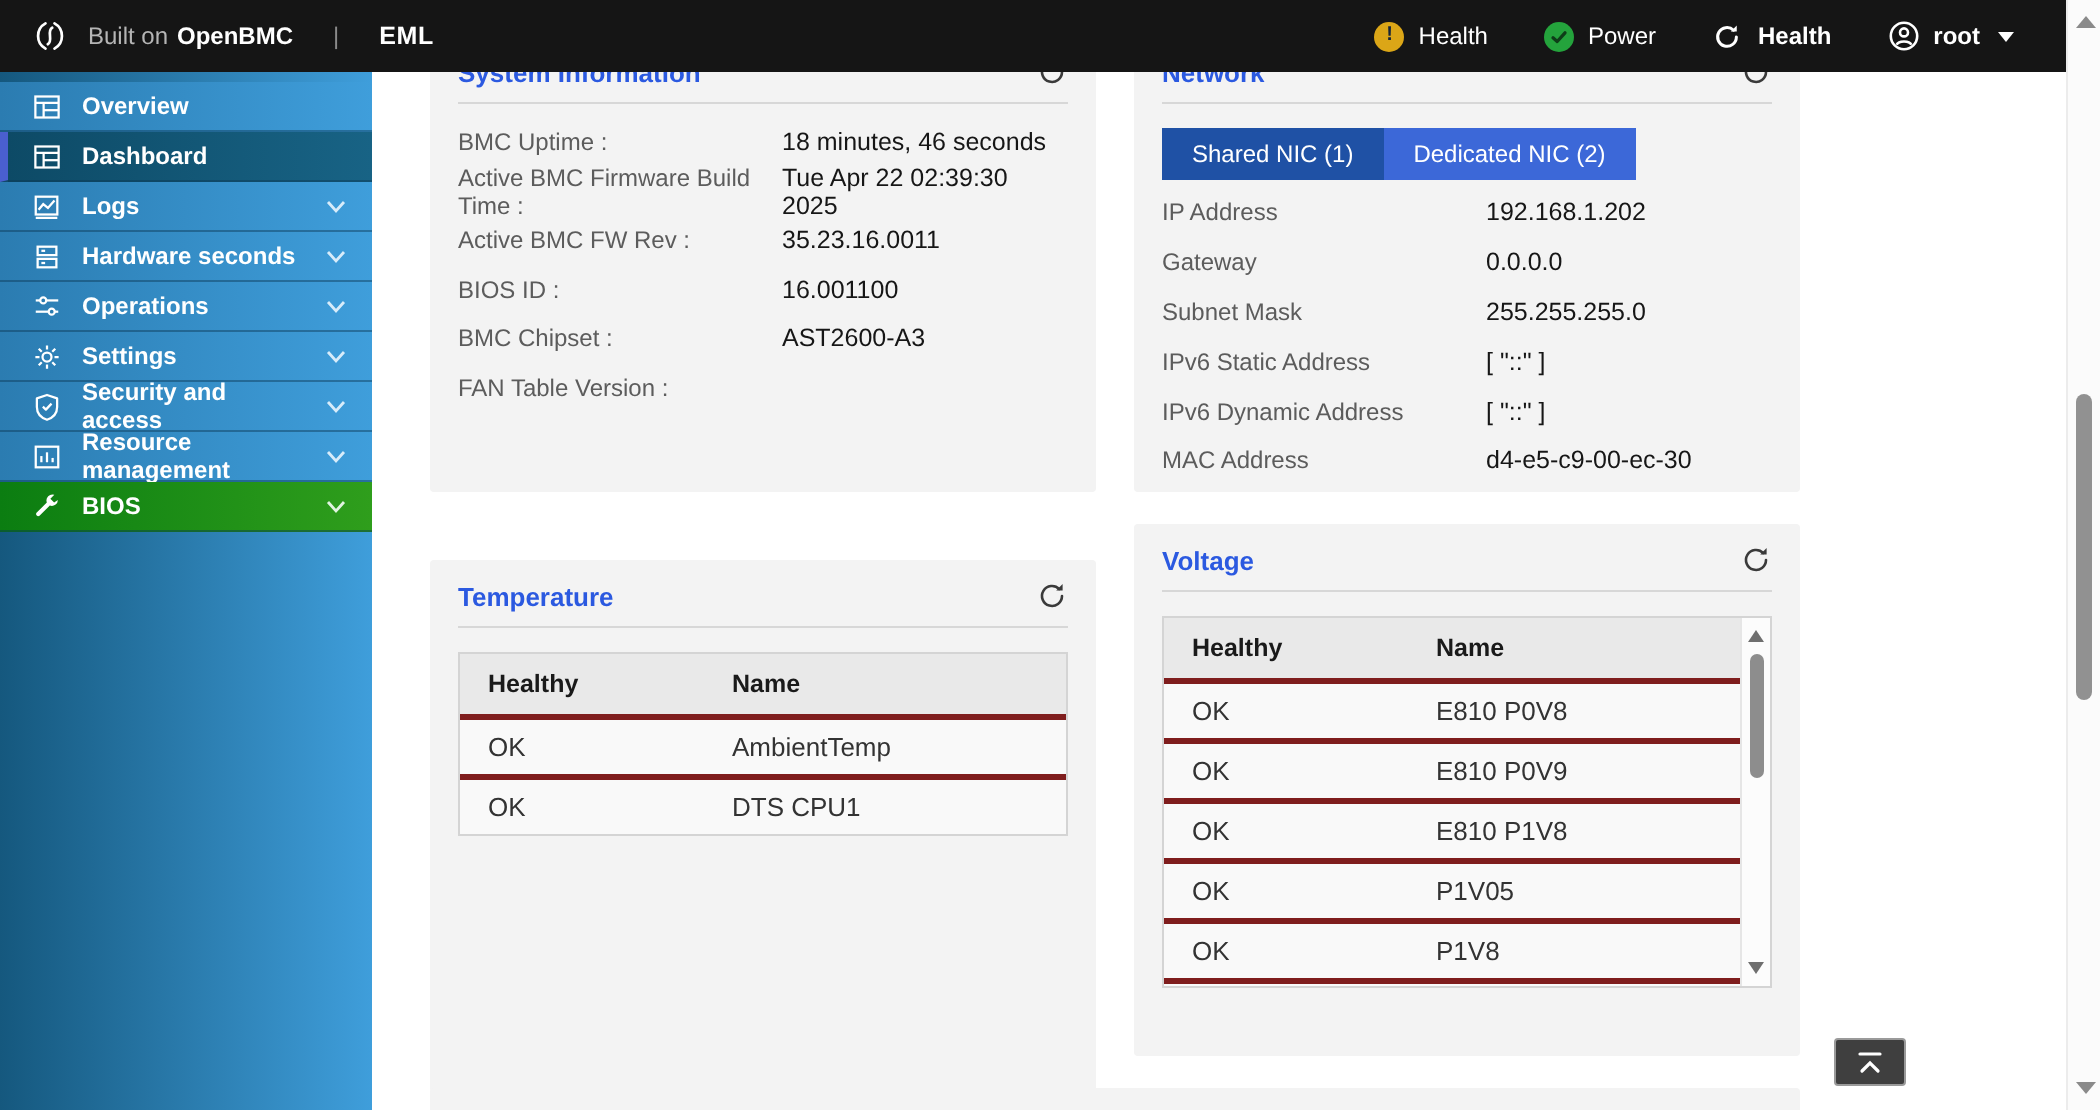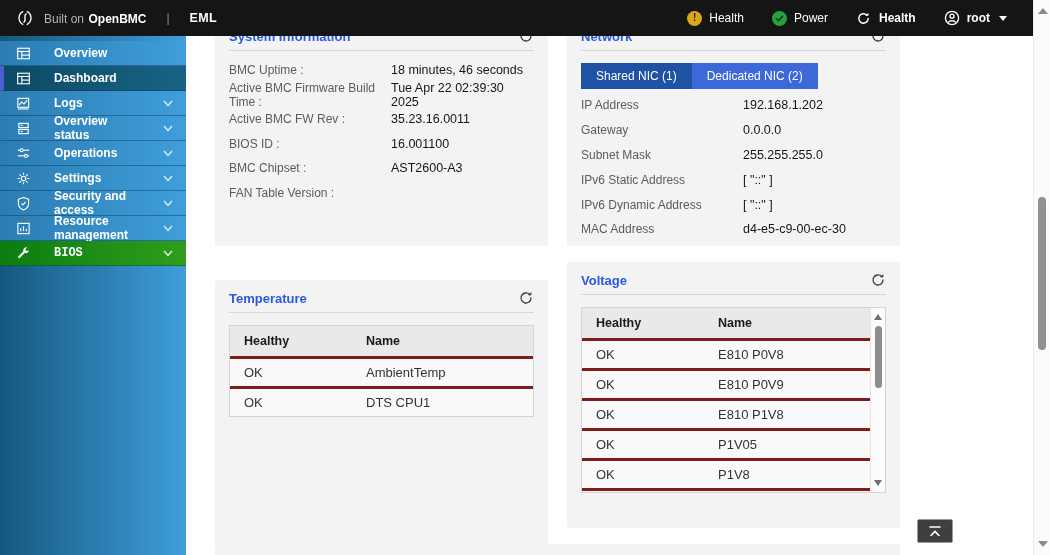--- a/index.html
+++ b/index.html
@@ -29,27 +29,27 @@
   .sb-arrow-up,.sb-arrow-dn{position:absolute;left:4px;width:0;height:0;
          border-left:5px solid transparent;border-right:5px solid transparent;}
   .sb-arrow-up{top:8px;border-bottom:6px solid #8a8a8a;}
   .sb-arrow-dn{bottom:8px;border-top:6px solid #8a8a8a;}
   .pg-thumb{position:absolute;left:4px;top:197px;width:8px;height:153px;background:#919191;border-radius:5px;}
 
   
   .sidebar{position:absolute;left:0;top:36px;width:186px;height:519px;
            background:linear-gradient(90deg,#15587e 0%,#3f9edb 100%);}
   .side-list{margin-top:5px;}
-  .side-item{position:relative;height:25px;display:flex;align-items:center;gap:23px;
+  .side-item{position:relative;height:25px;display:flex;align-items:center;gap:10px;
              padding-left:15px;border-bottom:1px solid rgba(10,56,84,.45);cursor:pointer;
              background:linear-gradient(90deg,#2b7cb1 0%,#3f9edb 100%);box-sizing:border-box;}
   .side-item .lbl{color:#fff;font-size:12px;font-weight:700;flex:1;}
   .side-item.active{background:linear-gradient(90deg,#0d4a66 0%,#186385 100%);
                     border-left:4px solid #4a5fd0;padding-left:11px;}
-  .side-item.bios{background:linear-gradient(90deg,#0b7d11 0%,#2f9e1c 100%);font-family:Liberation Mono, monospace;}
+  .side-item.bios{background:linear-gradient(90deg,#0b7d11 0%,#2f9e1c 100%);}
   .side-ic{width:16px;height:16px;display:flex;align-items:center;justify-content:center;flex:none;}
   .chev{margin-right:13px;flex:none;display:flex;}
 
   
   .main{position:absolute;left:186px;top:36px;width:847px;height:519px;background:#fff;overflow:hidden;}
   .card{position:absolute;background:#f3f3f3;border-radius:2px;box-sizing:border-box;padding:0 14px;}
   .card-title{padding-top:11px;font-size:13px;font-weight:600;color:#2b59e0;cursor:pointer;display:inline-block;}
   .card-refresh{position:absolute;top:10px;right:14px;cursor:pointer;}
   .card-divider{height:1px;background:#d7d7d7;margin-top:5px;}
 
@@ -189,21 +189,21 @@
 
       <div class="side-item">
         <span class="side-ic">
           <svg width="15" height="15" viewBox="0 0 16 16" fill="none" stroke="#fff" stroke-width="1.2">
             <rect x="3" y="2.5" width="10" height="4.5"></rect>
               <rect x="3" y="9" width="10" height="4.5"></rect>
             <line x1="5" y1="4.7" x2="7" y2="4.7"></line>
               <line x1="5" y1="11.2" x2="7" y2="11.2"></line>
           </svg>
         </span>
-        <span class="lbl">Overview status</span>
+        <span class="lbl">Hardware seconds</span>
         <span class="chev">
           <svg width="10" height="7" viewBox="0 0 10 7" fill="none" stroke="#d8ecfa" stroke-width="1.4">
               <polyline points="1,1 5,5.5 9,1"></polyline>
             </svg>
         </span>
       </div>
 
       <div class="side-item">
         <span class="side-ic">
           <svg width="15" height="15" viewBox="0 0 16 16" fill="none" stroke="#fff" stroke-width="1.2">

